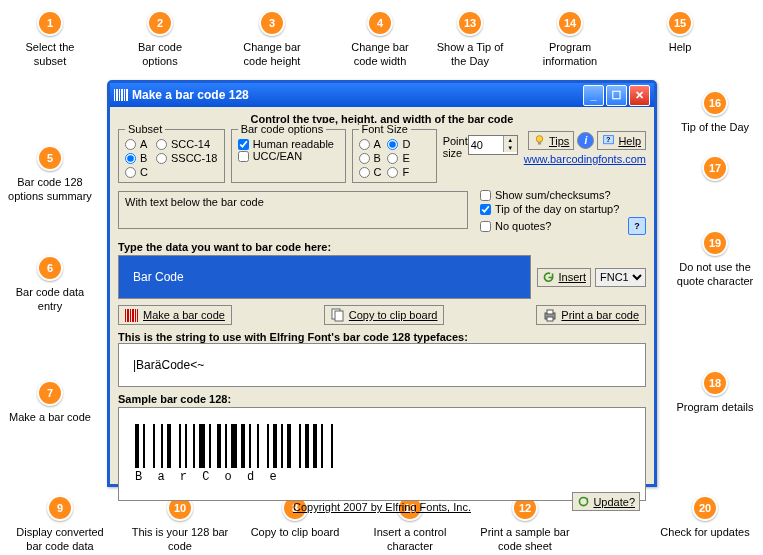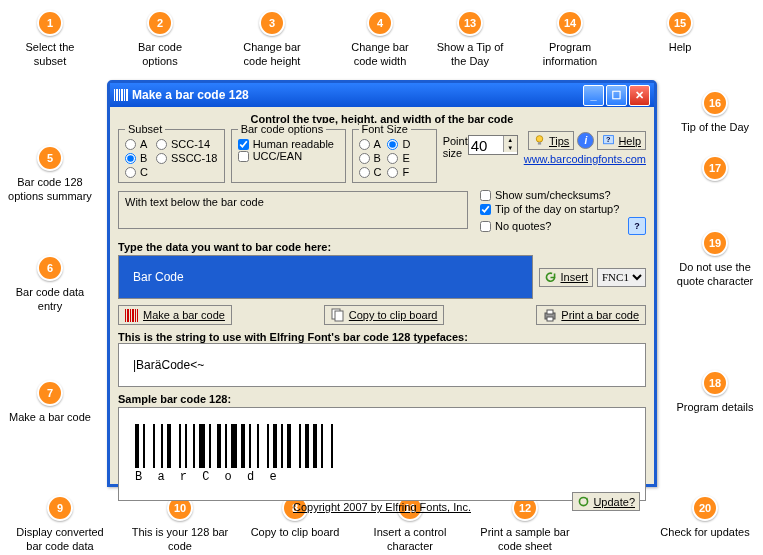--- a/index.html
+++ b/index.html
@@ -21,37 +21,37 @@
 .subset-cols { display: flex; gap: 8px; }
 .subset-col { display: flex; flex-direction: column; gap: 2px; }
 .radio-row, .check-row { display: flex; align-items: center; gap: 4px; white-space: nowrap; }
 .radio-row input, .check-row input { margin: 0; width: 11px; height: 11px; }
 .options { width: 122px; }
 .fontsize { width: 86px; }
 .fontsize-cols { display: flex; gap: 6px; }
 .rightcol { display: flex; flex-direction: column; gap: 2px; }
 .pointrow { display: flex; align-items: center; gap: 6px; }
 .point-input { display: flex; border: 1px solid #7a7a7a; background: #fff; height: 18px; width: 48px; }
-.point-input input { border: 0; width: 30px; font-size: 15px; padding: 0 2px; font-family: inherit; }
+.point-input input { border: 0; width: 30px; font-size: 11px; padding: 0 2px; font-family: inherit; }
 .spinner { display: flex; flex-direction: column; width: 14px; }
 .spinner div { height: 8px; border-left: 1px solid #999; display: flex; align-items: center; justify-content: center; font-size: 6px; background: #ece9d8; }
 .btn { display: inline-flex; align-items: center; gap: 3px; border: 1px solid #888; background: #ece9d8; padding: 2px 4px; font-size: 11px; text-decoration: underline; cursor: default; }
 .btn svg { width: 13px; height: 13px; }
 .info-circle { display: inline-flex; width: 15px; height: 15px; border-radius: 50%; background: #3b79ff; color: #fff; align-items: center; justify-content: center; font-style: italic; font-weight: bold; font-size: 10px; border: 1px solid #888; }
 .link { color: #0033cc; text-decoration: underline; font-size: 11px; }
 .summary-box { border: 1px solid #888; background: #ece9d8; padding: 3px 6px; margin-top: 4px; height: 30px; display: flex; align-items: flex-start; }
 .summary-text { line-height: 1.3; flex: 1; }
 .checks { display: flex; flex-direction: column; gap: 2px; margin-left: 8px; margin-top: 2px; }
 .whatsthis { display: inline-flex; width: 16px; height: 16px; background: #c5e0ff; border: 1px solid #2b7eff; color: #003; align-items: center; justify-content: center; font-weight: bold; font-size: 9px; border-radius: 2px; margin-left: auto; }
 .label-bold { font-weight: bold; margin-top: 6px; }
 .text-input { width: 100%; border: 1px solid #888; background: #fff; padding: 14px; box-sizing: border-box; font-family: inherit; font-size: 12px; }
 .data-row { display: flex; gap: 6px; align-items: stretch; }
 .data-row .left { flex: 1; }
 .insert-row { display: flex; align-items: center; gap: 4px; }
-select { border: 1px solid #888; font-size: 11px; font-family: Liberation Serif, serif; height: 19px; }
+select { border: 1px solid #888; font-size: 11px; font-family: Liberation Sans, sans-serif; height: 19px; }
 .btn-row { display: flex; gap: 10px; margin-top: 6px; }
 .btn-wide { display: inline-flex; align-items: center; gap: 4px; border: 1px solid #888; background: #ece9d8; padding: 2px 6px; font-size: 11px; text-decoration: underline; cursor: default; }
 .barcode-box { border: 1px solid #888; background: #fff; padding: 16px; margin-top: 2px; }
 .bars { display: flex; align-items: flex-end; height: 44px; gap: 1px; }
 .bc-text { font-family: "Courier New", monospace; font-size: 12px; letter-spacing: 4px; margin-top: 2px; }
 .bottom-row { display: flex; justify-content: center; align-items: center; padding: 0 6px; position: relative; text-decoration: underline; }
 .copyright { font-size: 11px; }
 .update-btn { position: absolute; right: 6px; bottom: 2px; }
 .righticons { display: flex; flex-direction: column; align-items: flex-end; gap: 3px; margin-top: 2px; }
 .topright-row { display: flex; gap: 3px; align-items: center; }

